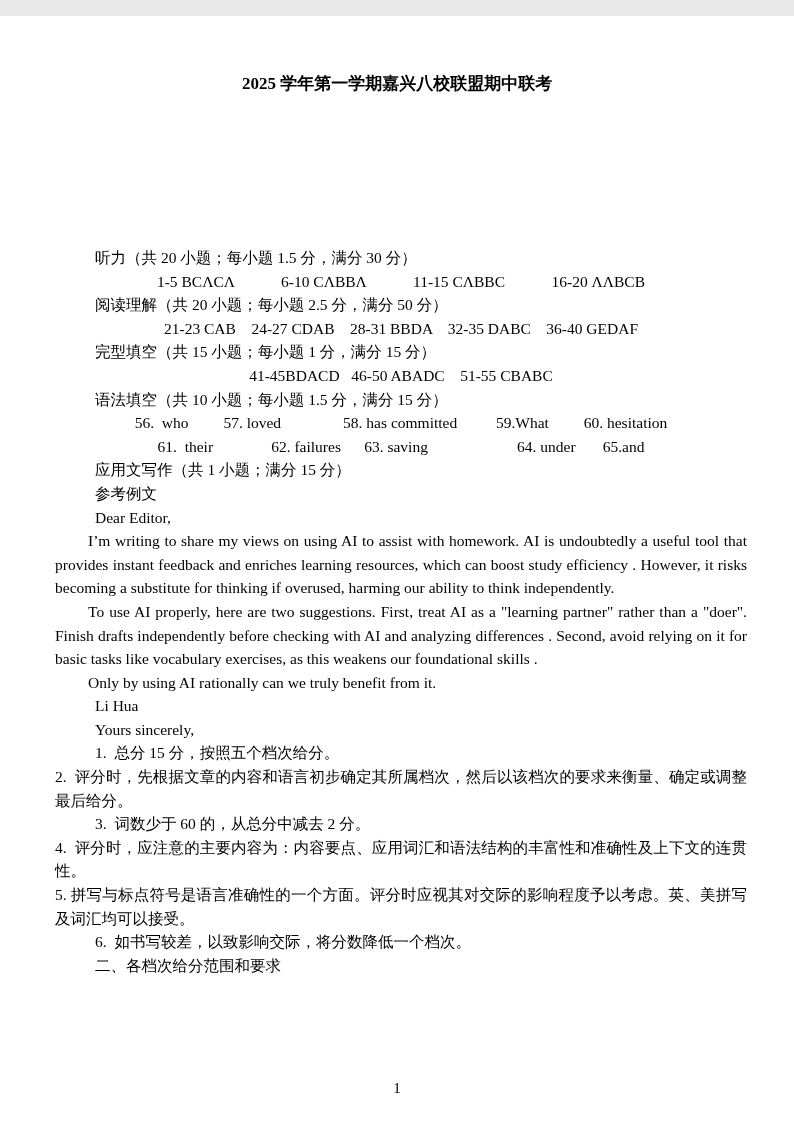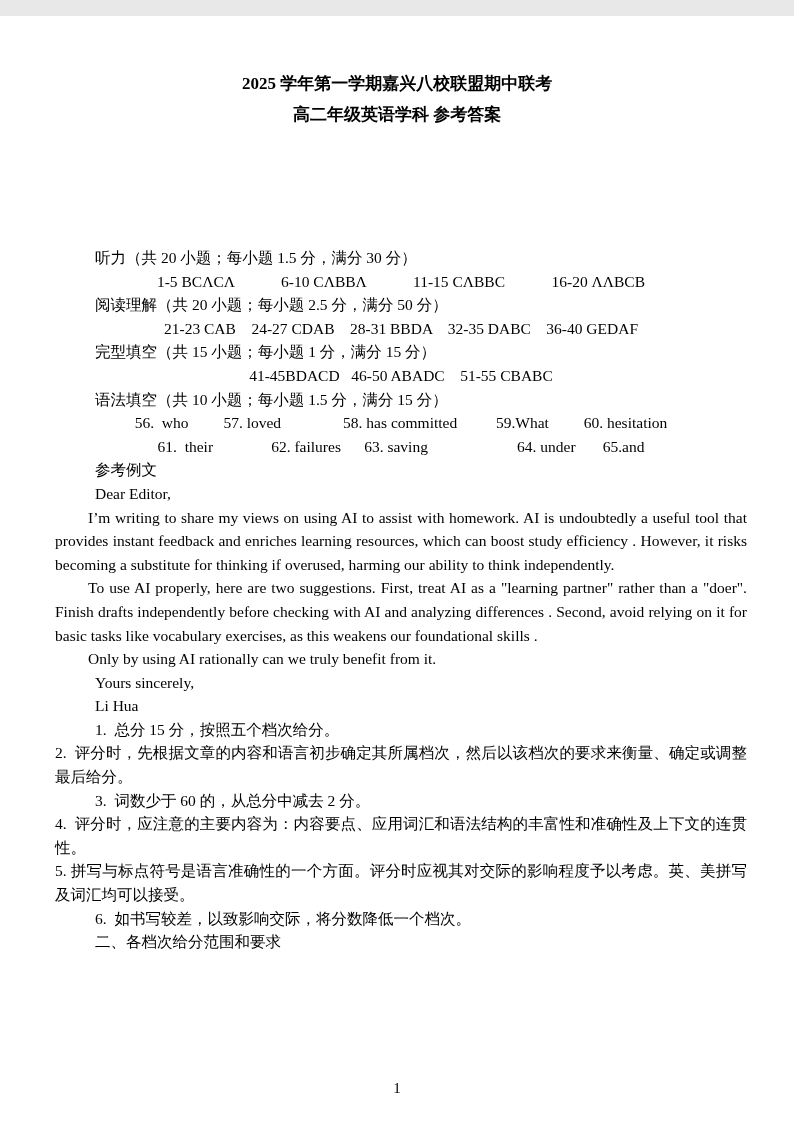--- a/index.html
+++ b/index.html
@@ -59,40 +59,40 @@
     font-size: 15px;
   }
 </style>
 </head>
 <body>
 
 <div class="page">
 
   <div class="title-block">
     <div class="title-line">2025 学年第一学期嘉兴八校联盟期中联考</div>
-    <div class="title-line">高二年级英语学科 参考答案</div>
   </div>
 
   <div class="doc-body">
       <div class="line b-plain">听力（共 20 小题；每小题 1.5 分，满分 30 分）</div>
       <div class="line b-answers">1-5 BCΛCΛ            6-10 CΛBBΛ            11-15 CΛBBC            16-20 ΛΛBCB</div>
       <div class="line b-plain">阅读理解（共 20 小题；每小题 2.5 分，满分 50 分）</div>
       <div class="line b-answers">21-23 CAB    24-27 CDAB    28-31 BBDA    32-35 DABC    36-40 GEDAF</div>
       <div class="line b-plain">完型填空（共 15 小题；每小题 1 分，满分 15 分）</div>
       <div class="line b-answers">41-45BDACD   46-50 ABADC    51-55 CBABC</div>
       <div class="line b-plain">语法填空（共 10 小题；每小题 1.5 分，满分 15 分）</div>
       <div class="line b-answers">56.  who         57. loved                58. has committed          59.What         60. hesitation</div>
       <div class="line b-answers">61.  their               62. failures      63. saving                       64. under       65.and</div>
+      <div class="line b-plain">应用文写作（共 1 小题；满分 15 分）</div>
       <div class="line b-plain">参考例文</div>
       <div class="line b-plain">Dear Editor,</div>
       <div class="line b-para">I’m writing to share my views on using AI to assist with homework. AI is undoubtedly a useful tool that provides instant feedback and enriches learning resources, which can boost study efficiency . However, it risks becoming a substitute for thinking if overused, harming our ability to think independently.</div>
       <div class="line b-para">To use AI properly, here are two suggestions. First, treat AI as a "learning partner" rather than a "doer". Finish drafts independently before checking with AI and analyzing differences . Second, avoid relying on it for basic tasks like vocabulary exercises, as this weakens our foundational skills .</div>
       <div class="line b-para">Only by using AI rationally can we truly benefit from it.</div>
+      <div class="line b-plain">Li Hua</div>
       <div class="line b-plain">Yours sincerely,</div>
-      <div class="line b-plain">Li Hua</div>
       <div class="line b-plain">1.  总分 15 分，按照五个档次给分。</div>
       <div class="line b-cnjust">2.  评分时，先根据文章的内容和语言初步确定其所属档次，然后以该档次的要求来衡量、确定或调整最后给分。</div>
       <div class="line b-plain">3.  词数少于 60 的，从总分中减去 2 分。</div>
       <div class="line b-cnjust">4.  评分时，应注意的主要内容为：内容要点、应用词汇和语法结构的丰富性和准确性及上下文的连贯性。</div>
       <div class="line b-cnjust">5. 拼写与标点符号是语言准确性的一个方面。评分时应视其对交际的影响程度予以考虑。英、美拼写及词汇均可以接受。</div>
       <div class="line b-plain">6.  如书写较差，以致影响交际，将分数降低一个档次。</div>
       <div class="line b-plain">二、各档次给分范围和要求</div>
     </div>
 
   <div class="page-number">1</div>

